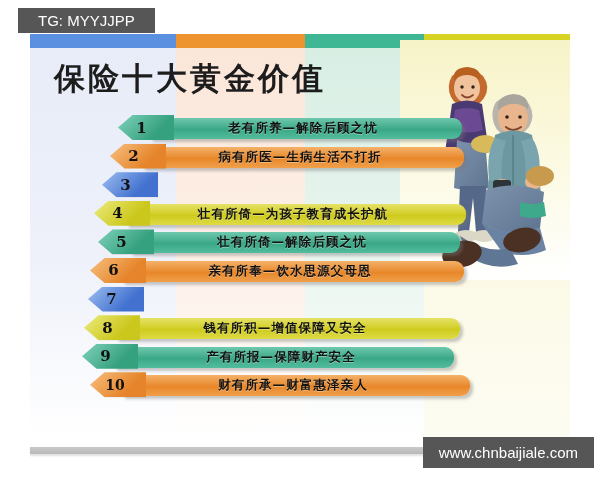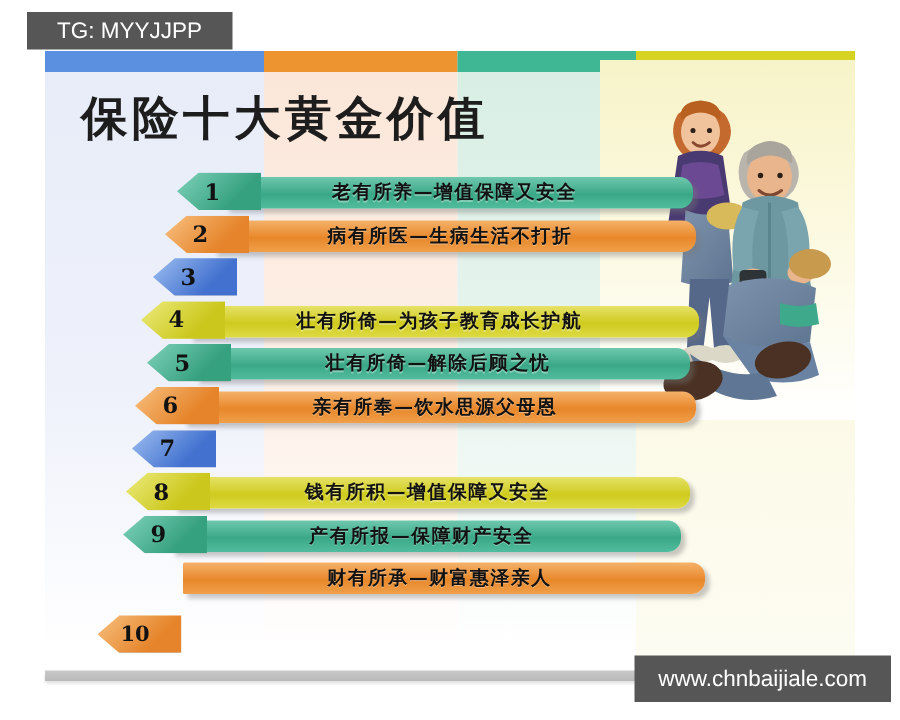--- a/index.html
+++ b/index.html
@@ -176,21 +176,21 @@
           <ellipse cx="62" cy="214" rx="20" ry="13" fill="#4a3123" transform="rotate(-12 62 214)"></ellipse>
           <ellipse cx="122" cy="200" rx="19" ry="12" fill="#4a3123" transform="rotate(-12 122 200)"></ellipse>
           <path d="M120 162 q14 4 24 0 l2 14 q-14 4 -26 0z" fill="#3fa98c"></path>
         </g>
       </svg>
     </div>
 
     <div class="list" id="list">
         <div class="row">
           <div class="bar t-teal" style="left: 120px; width: 312px;">
-            <div class="txt">老有所养—增值保障又安全</div>
+            <div class="txt">老有所养—解除后顾之忧</div>
           </div>
           <div class="chev ch-teal" style="left: 88px;">
             <div class="num">1</div>
           </div>
         </div>
         <div class="row">
           <div class="bar t-orange" style="left: 112px; width: 322px;">
             <div class="txt">病有所医—生病生活不打折</div>
           </div>
           <div class="chev ch-orange" style="left: 80px;">
@@ -244,21 +244,21 @@
             <div class="txt">产有所报—保障财产安全</div>
           </div>
           <div class="chev ch-teal" style="left: 52px;">
             <div class="num">9</div>
           </div>
         </div>
         <div class="row">
           <div class="bar t-orange" style="left: 92px; width: 348px;">
             <div class="txt">财有所承—财富惠泽亲人</div>
           </div>
-          <div class="chev ch-orange" style="left: 35px; margin-top: 38px;">
+          <div class="chev ch-orange" style="left: 60px;">
             <div class="num wide">10</div>
           </div>
         </div>
       </div>
 
   </div>
 
   <div class="footrule"></div>
 
   <div class="wm wm-tl">TG: MYYJJPP</div>

